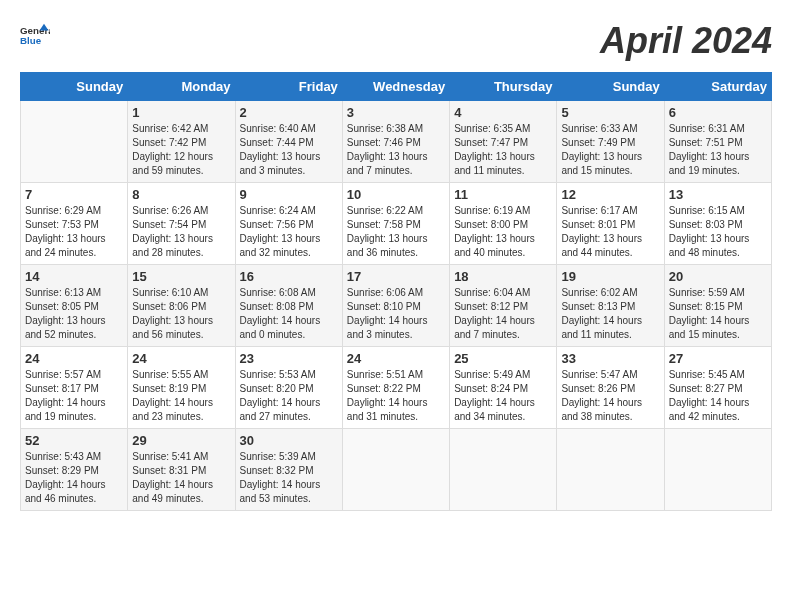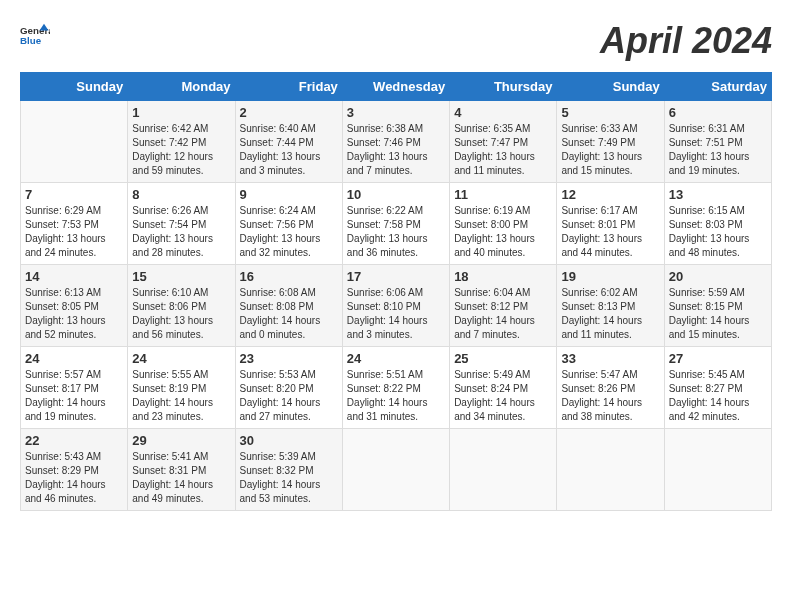--- a/index.html
+++ b/index.html
@@ -226,21 +226,21 @@
           <div class="day-number">33</div>
           <div class="cell-info">Sunrise: 5:47 AM<br>Sunset: 8:26 PM<br>Daylight: 14 hours and 38 minutes.</div>
         </td>
         <td>
           <div class="day-number">27</div>
           <div class="cell-info">Sunrise: 5:45 AM<br>Sunset: 8:27 PM<br>Daylight: 14 hours and 42 minutes.</div>
         </td>
       </tr>
       <tr>
         <td>
-          <div class="day-number">22</div>
+          <div class="day-number">52</div>
           <div class="cell-info">Sunrise: 5:43 AM<br>Sunset: 8:29 PM<br>Daylight: 14 hours and 46 minutes.</div>
         </td>
         <td>
           <div class="day-number">29</div>
           <div class="cell-info">Sunrise: 5:41 AM<br>Sunset: 8:31 PM<br>Daylight: 14 hours and 49 minutes.</div>
         </td>
         <td>
           <div class="day-number">30</div>
           <div class="cell-info">Sunrise: 5:39 AM<br>Sunset: 8:32 PM<br>Daylight: 14 hours and 53 minutes.</div>
         </td>

